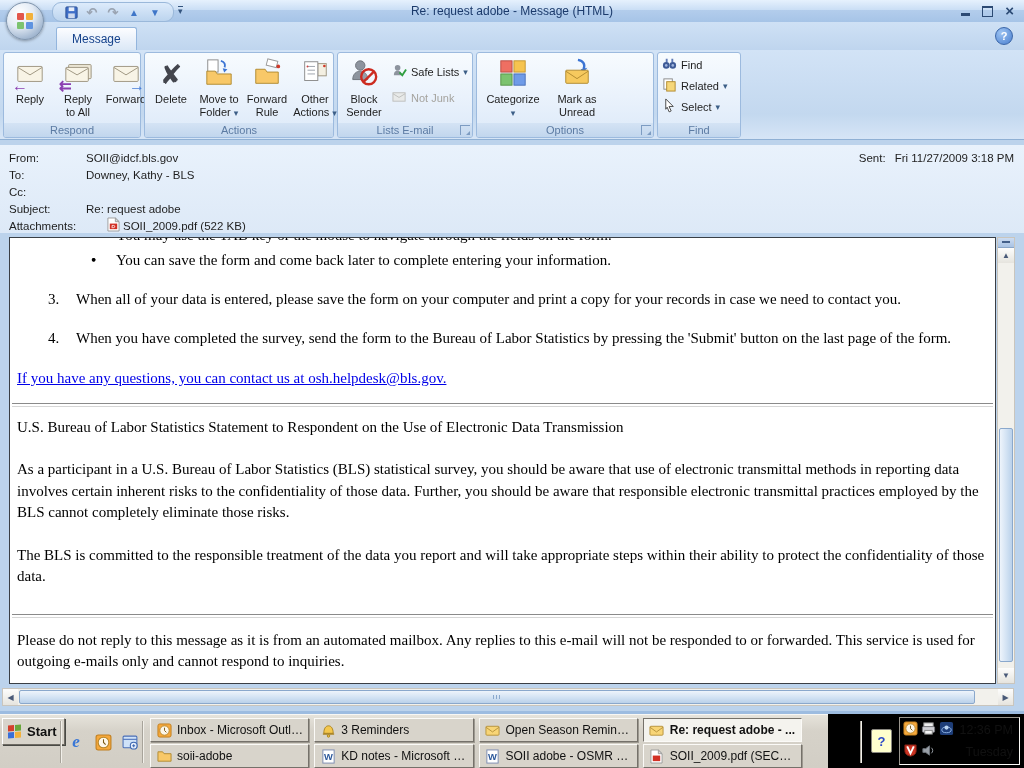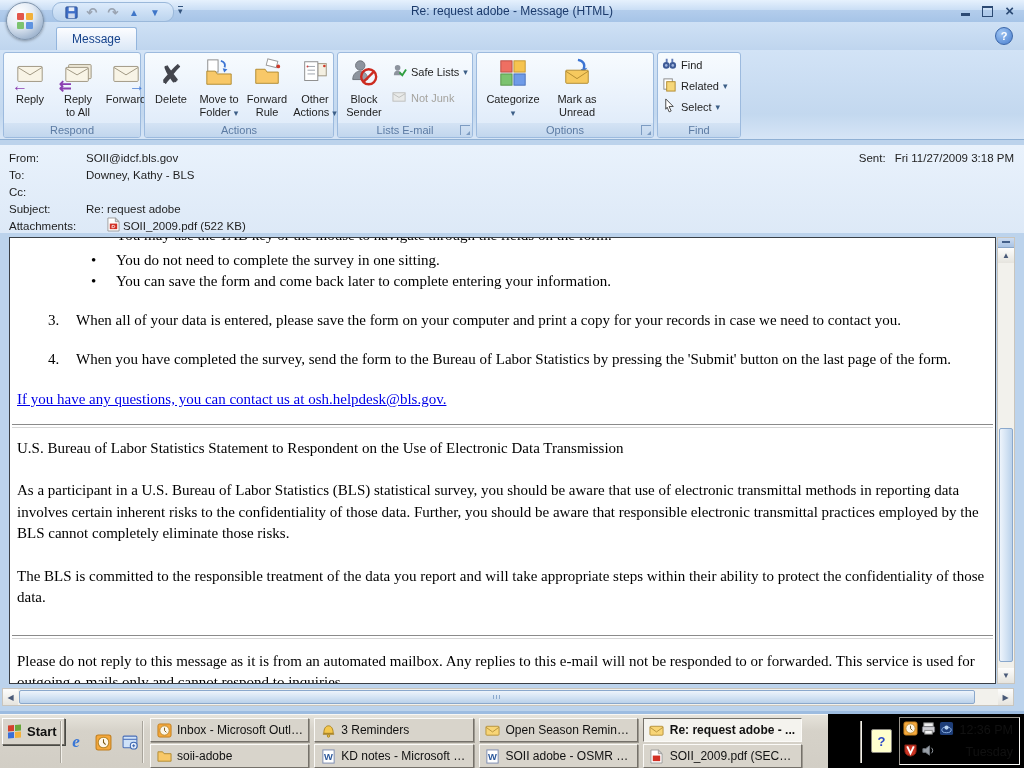--- a/index.html
+++ b/index.html
@@ -422,21 +422,21 @@
       </div>
     </div>
 
     <div class="reading">
       <div class="page">
         <div class="clipline">
           <span class="b">•</span>
           <span class="inner">You may use the TAB key or the mouse to navigate through the fields on the form.</span>
         </div>
         <ul class="blist">
-          <li><span class="b">•</span><span>You do not need to complete the survey in one sitting.</span></li>
+          <li><span class="b">•</span></li>
           <li><span class="b">•</span><span>You can save the form and come back later to complete entering your information.</span></li>
         </ul>
         <div class="numitem"><span class="num">3.</span><span>When all of your data is entered, please save the form on your computer and print a copy for your records in case we need to contact you.</span></div>
         <div class="numitem"><span class="num">4.</span><span>When you have completed the survey, send the form to the Bureau of Labor Statistics by pressing the 'Submit' button on the last page of the form.</span></div>
         <a class="bodylink" href="#">If you have any questions, you can contact us at osh.helpdesk@bls.gov.</a>
         <div class="hr"></div>
         <div class="stitle">U.S. Bureau of Labor Statistics Statement to Respondent on the Use of Electronic Data Transmission</div>
         <div class="para">As a participant in a U.S. Bureau of Labor Statistics (BLS) statistical survey, you should be aware that use of electronic transmittal methods in reporting data involves certain inherent risks to the confidentiality of those data. Further, you should be aware that responsible electronic transmittal practices employed by the BLS cannot completely eliminate those risks.</div>
         <div class="para">The BLS is committed to the responsible treatment of the data you report and will take appropriate steps within their ability to protect the confidentiality of those data.</div>
         <div class="hr hr2"></div>

